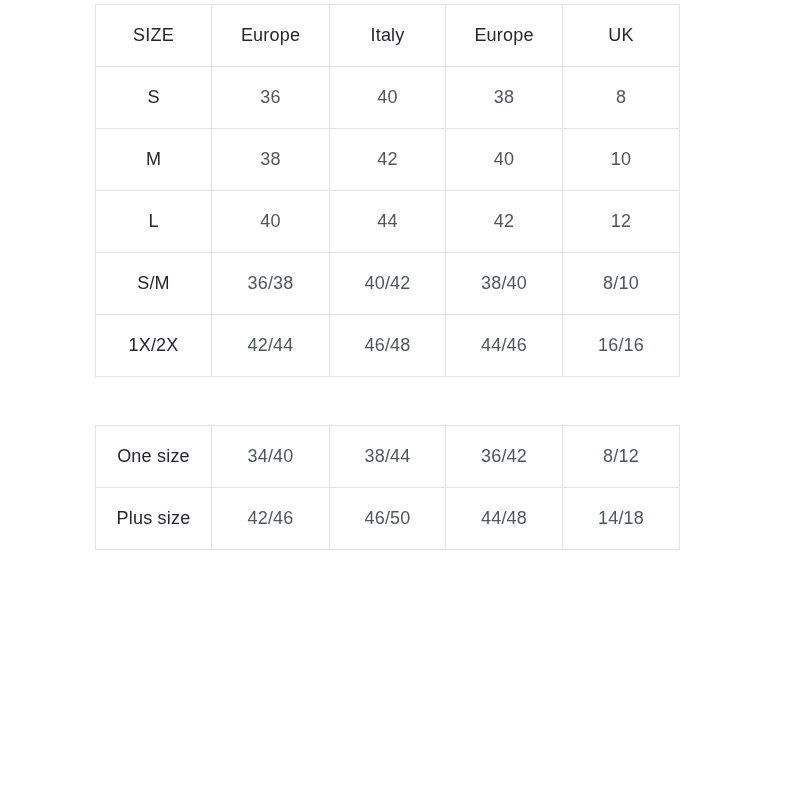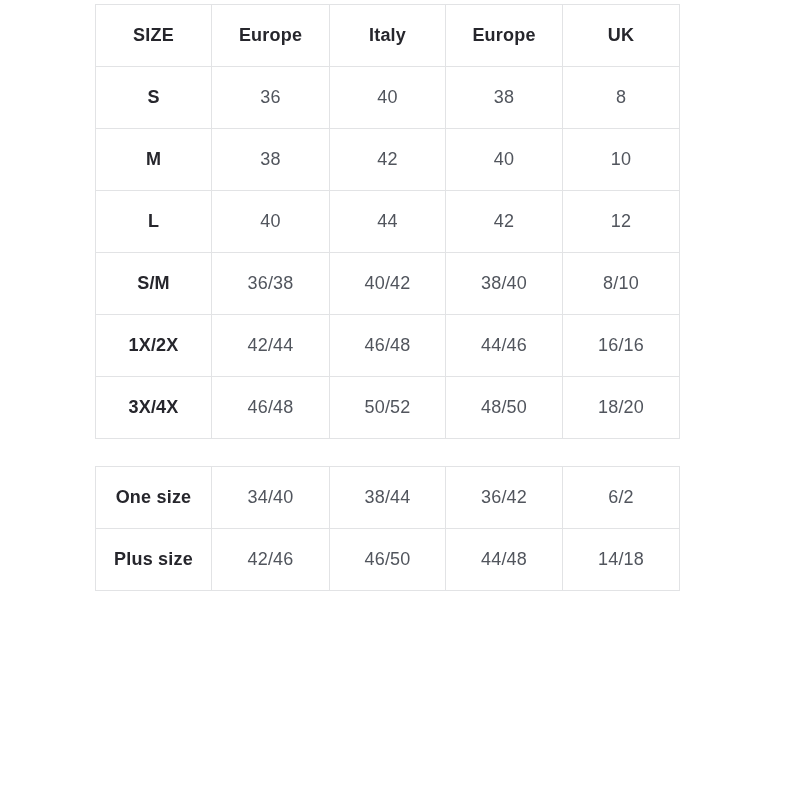--- a/index.html
+++ b/index.html
@@ -35,31 +35,31 @@
     border: 1px solid var(--border-color);
     height: 62px;
     text-align: center;
     vertical-align: middle;
     font-size: 18px;
     padding: 0;
     overflow: hidden;
     white-space: nowrap;
   }
   table.size-table th {
-    font-weight: 700;
+    font-weight: 400;
     color: var(--header-text);
     letter-spacing: 0.2px;
   }
   table.size-table td {
     font-weight: 400;
     color: var(--value-text);
     letter-spacing: 0.2px;
   }
   table.extra-table {
-    margin-top: 27px;
+    margin-top: 48px;
     border-radius: 20px;
   }
 </style>
 </head>
 <body>
 
 <div class="page">
 
   <table class="size-table main-table">
     <colgroup>
@@ -107,45 +107,38 @@
         <td>38/40</td>
         <td>8/10</td>
       </tr>
       <tr>
         <th>1X/2X</th>
         <td>42/44</td>
         <td>46/48</td>
         <td>44/46</td>
         <td>16/16</td>
       </tr>
-      <tr>
-        <th>3X/4X</th>
-        <td>46/48</td>
-        <td>50/52</td>
-        <td>48/50</td>
-        <td>18/20</td>
-      </tr>
     </tbody>
   </table>
 
   <table class="size-table extra-table">
     <colgroup>
         <col>
         <col>
         <col>
         <col>
         <col>
       </colgroup>
     <tbody>
       <tr>
         <th>One size</th>
         <td>34/40</td>
         <td>38/44</td>
         <td>36/42</td>
-        <td>6/2</td>
+        <td>8/12</td>
       </tr>
       <tr>
         <th>Plus size</th>
         <td>42/46</td>
         <td>46/50</td>
         <td>44/48</td>
         <td>14/18</td>
       </tr>
     </tbody>
   </table>

